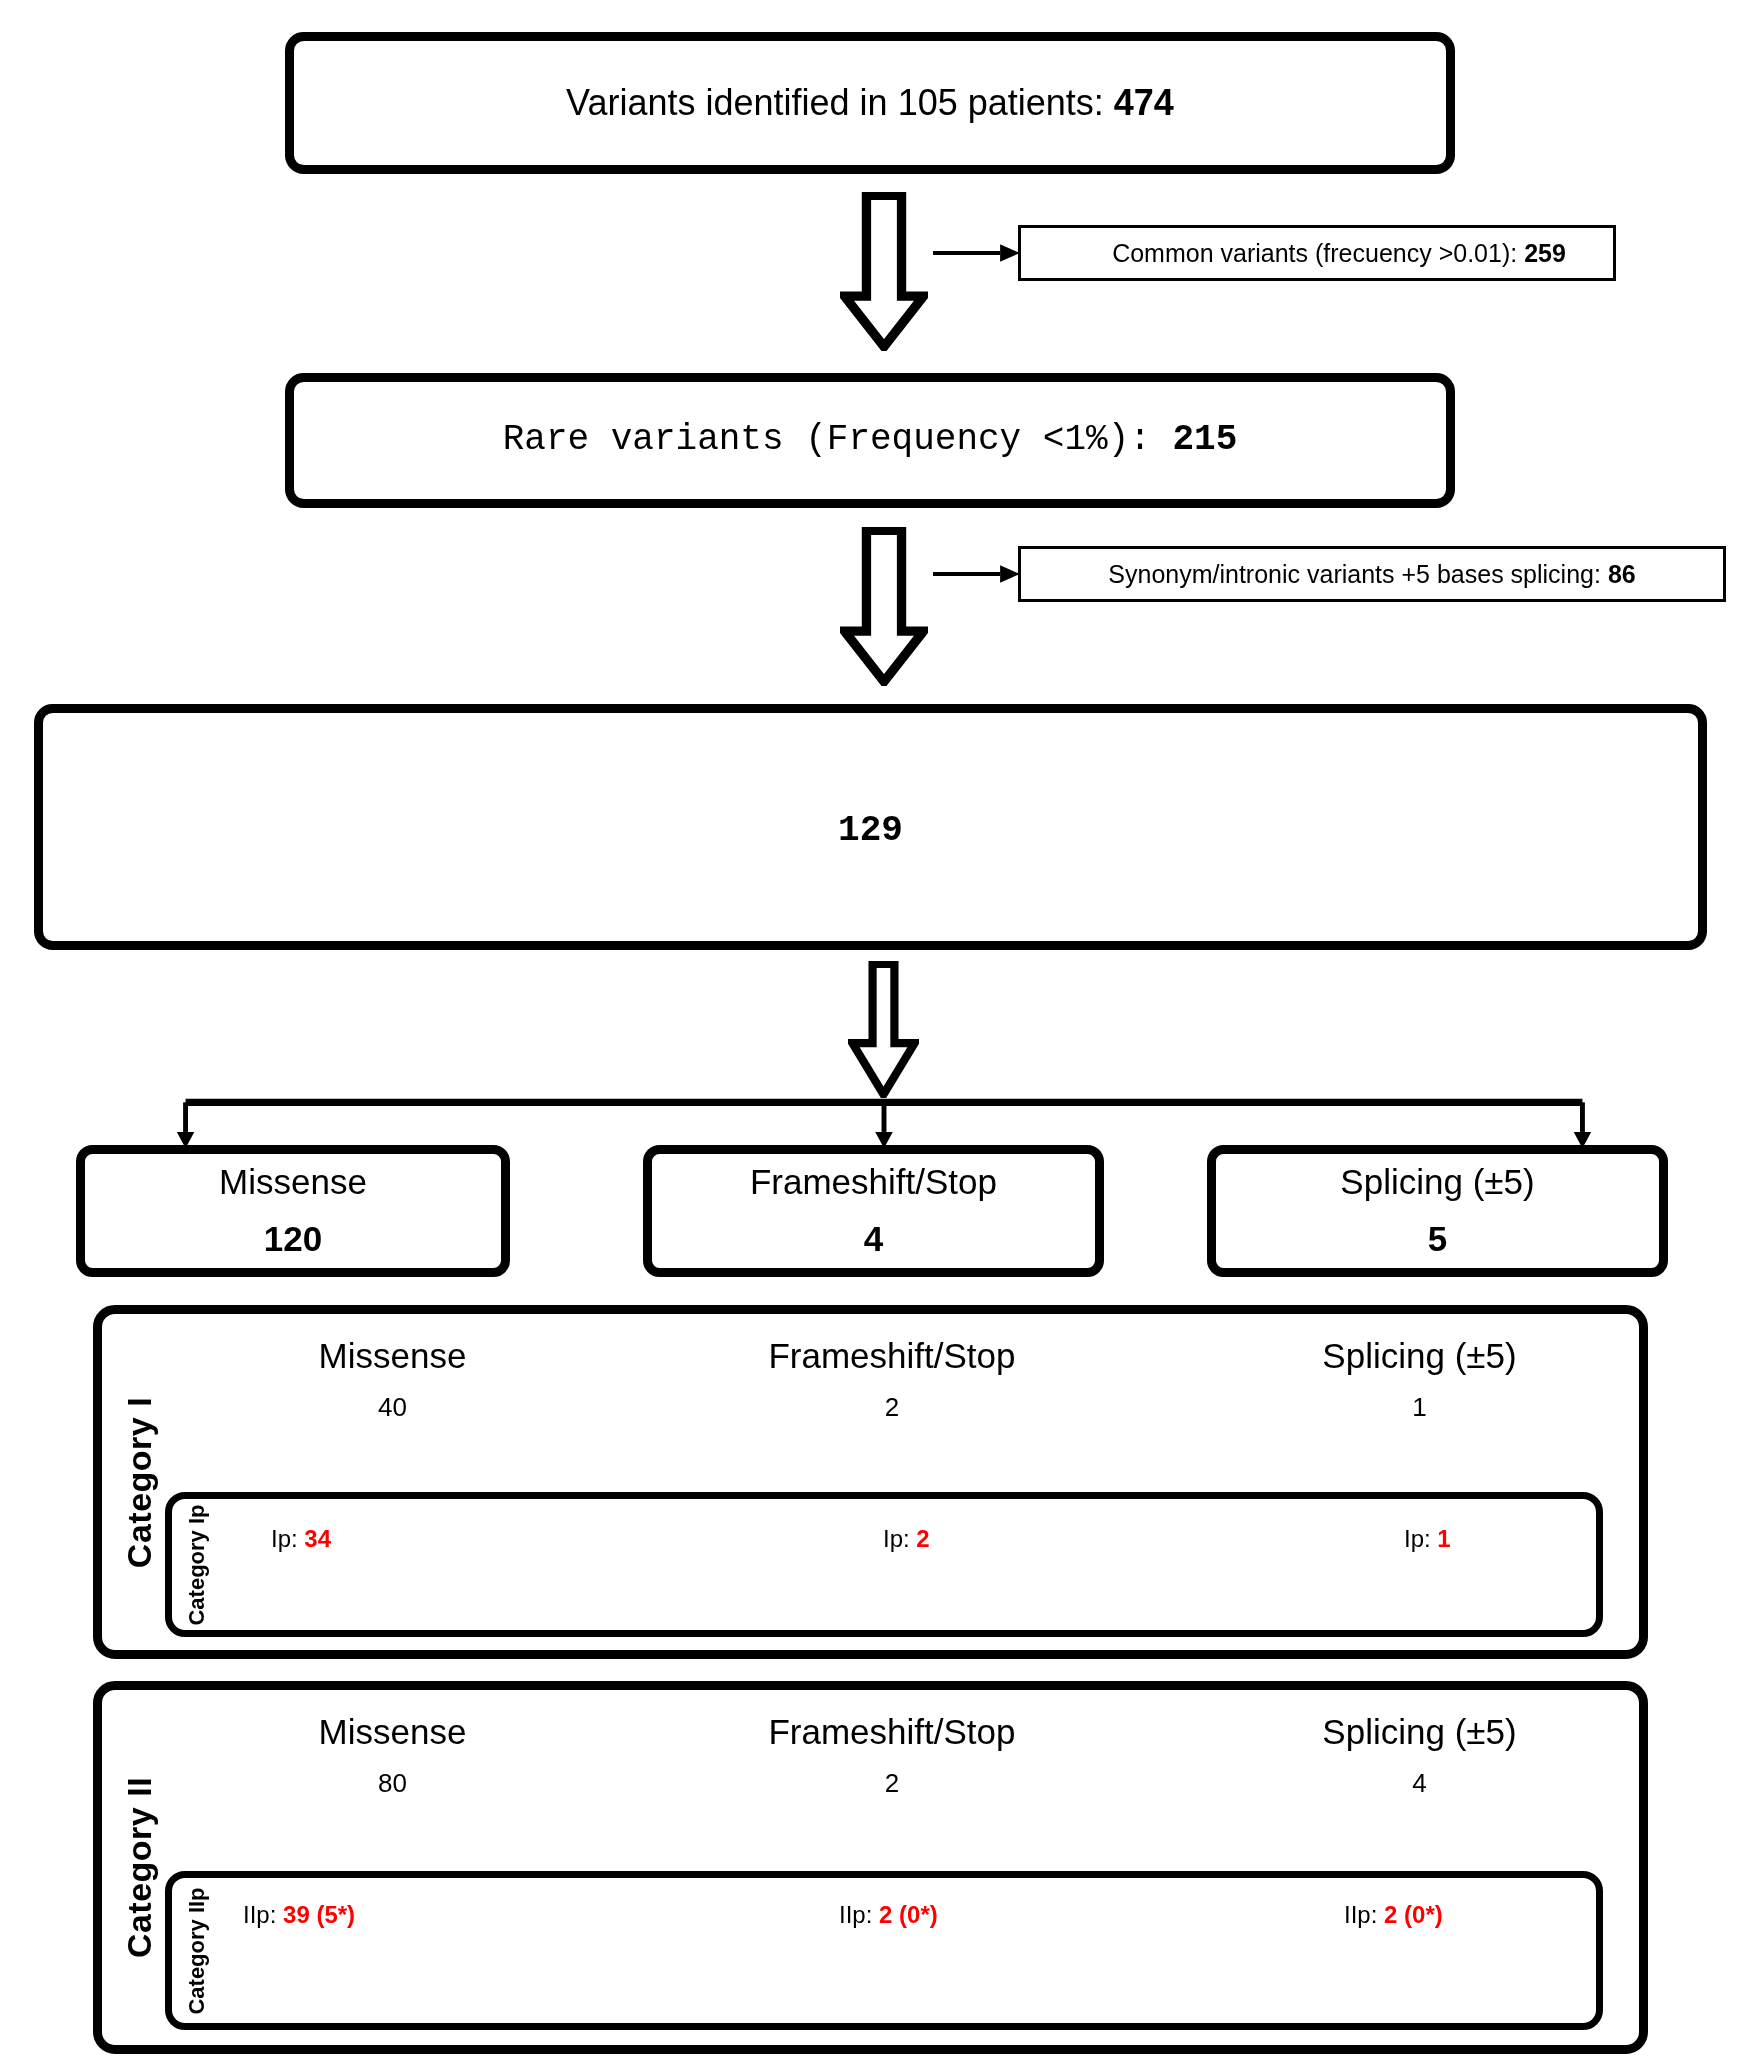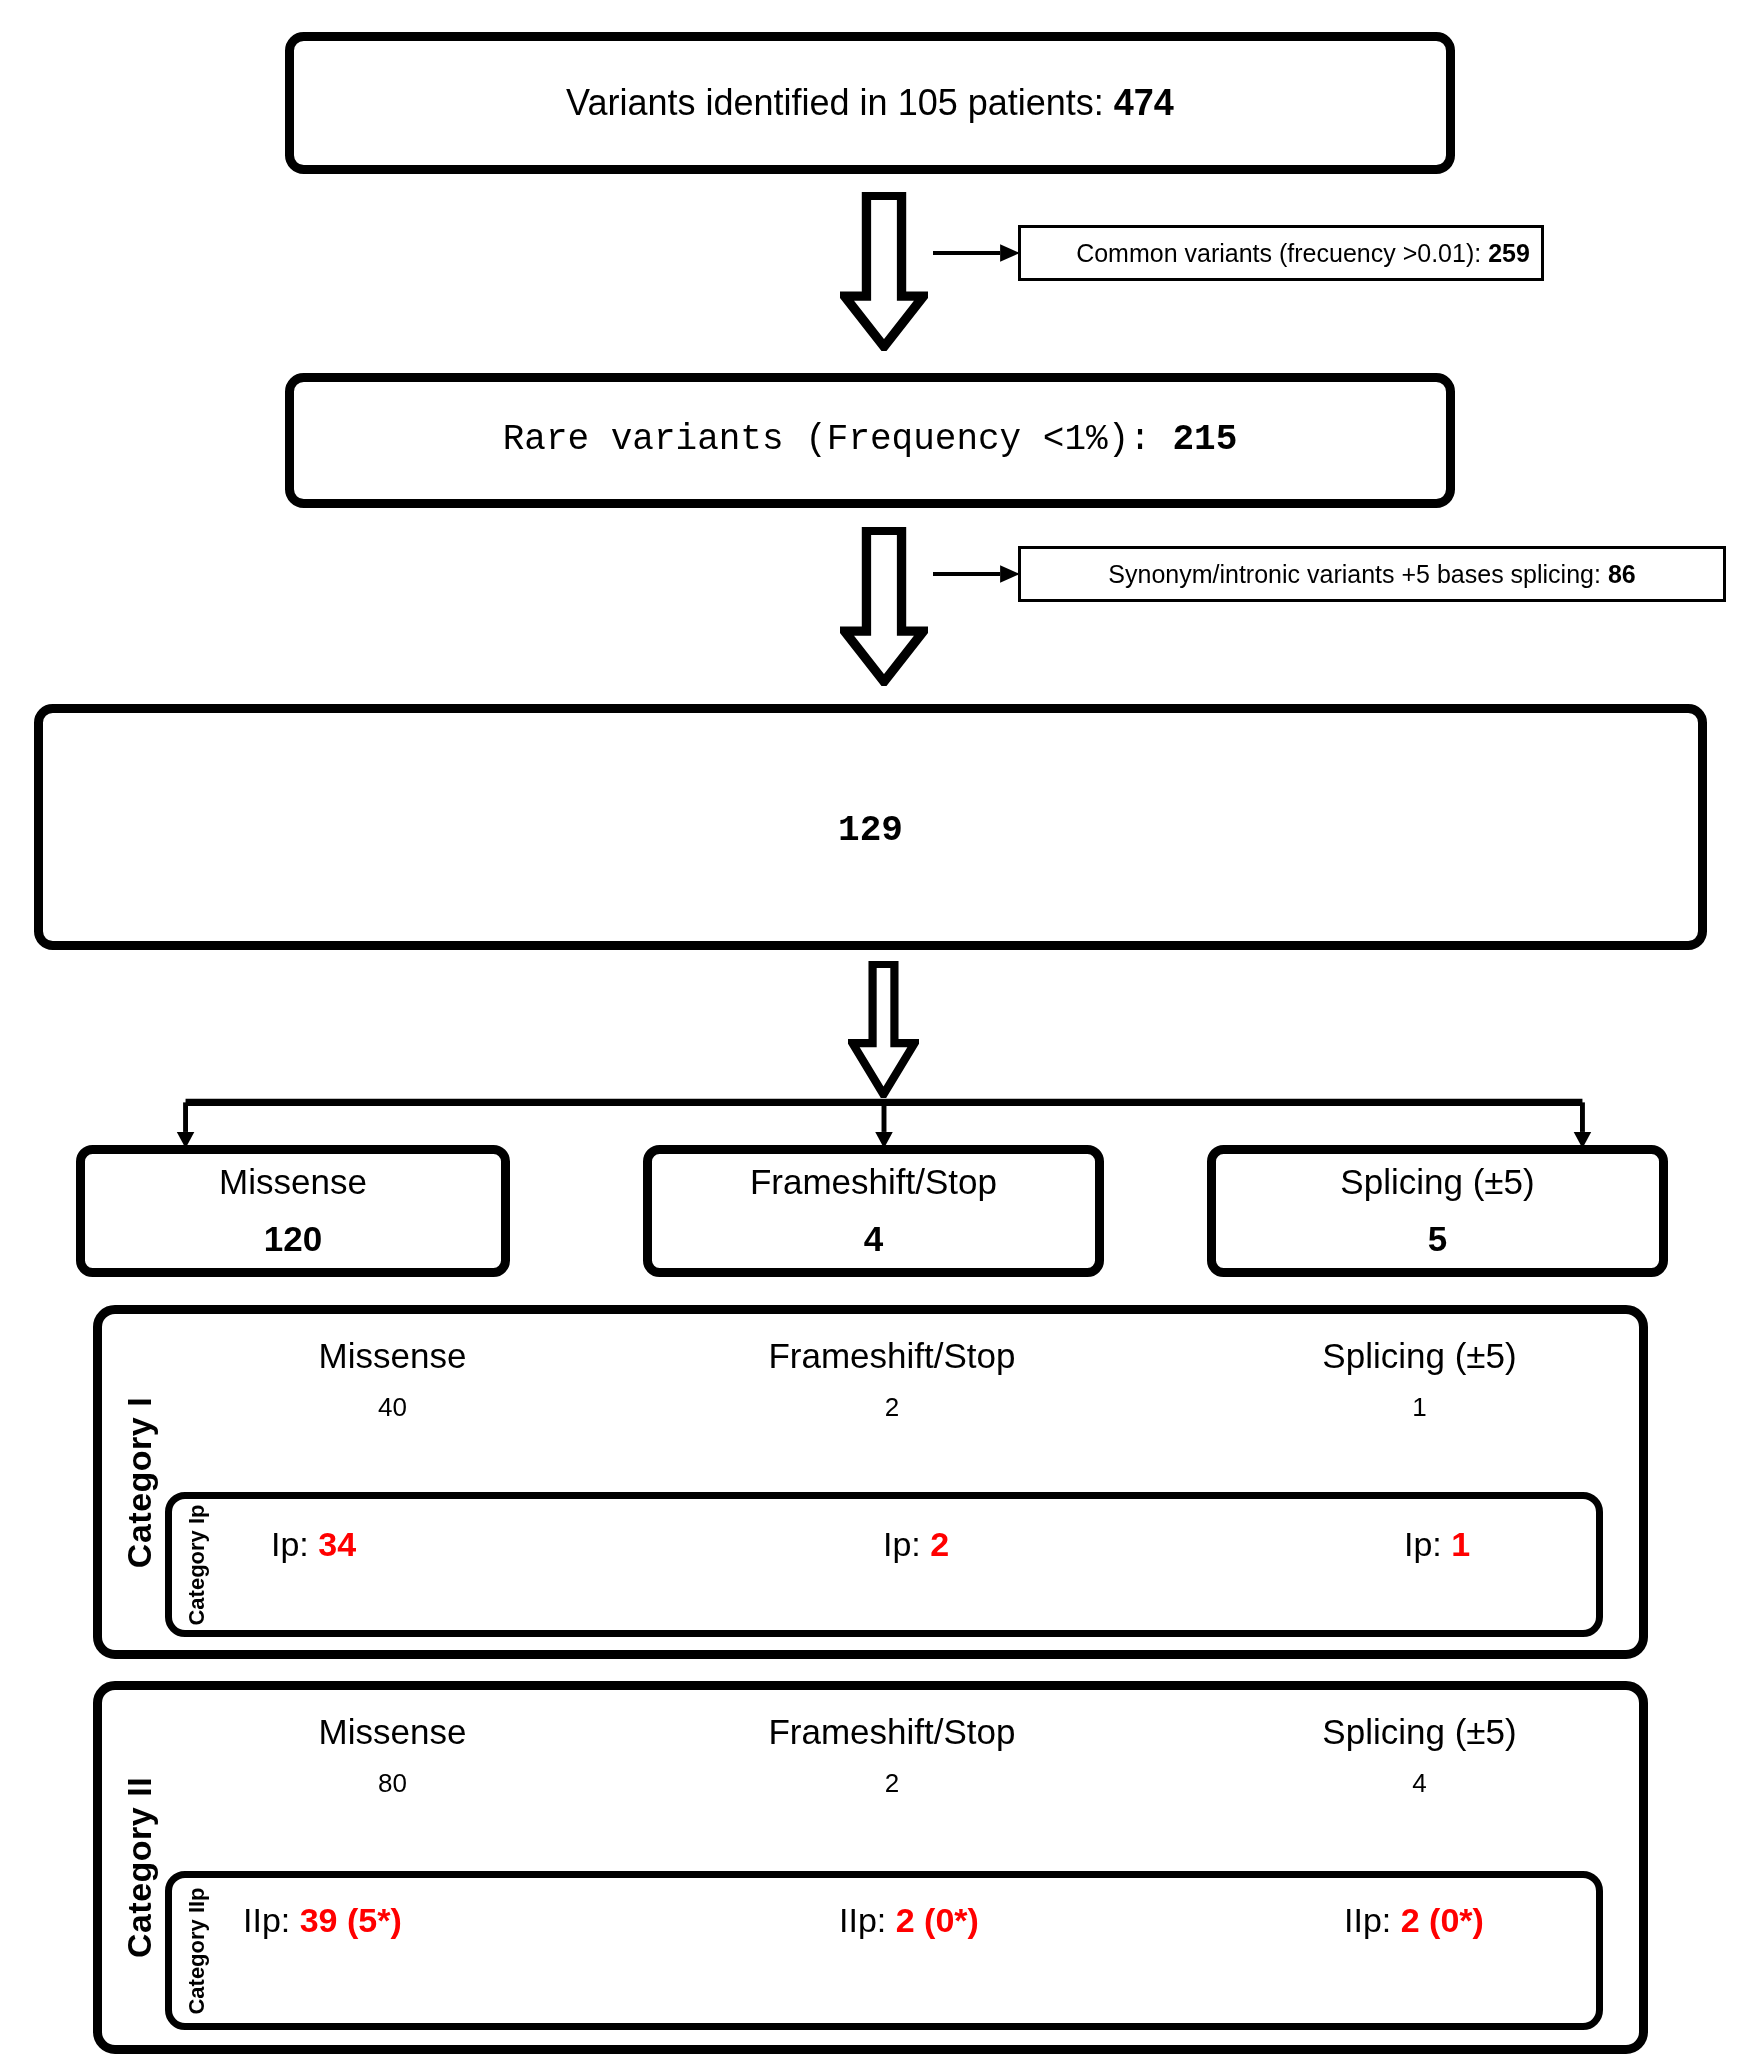--- a/index.html
+++ b/index.html
@@ -135,21 +135,21 @@
   
   .cat-pbox {
     position: absolute;
     box-sizing: border-box;
     background: #ffffff;
     border: 7.7px solid #000000;
     border-radius: 20px;
   }
   .pcell {
     position: absolute;
-    font-size: 34px;
+    font-size: 24px;
     white-space: nowrap;
   }
   .pcell .lab { font-weight: 400; color: #000000; }
   .pcell .val { font-weight: 700; }
 </style>
 </head>
 <body>
 
 <div class="fbox" style="left:285px; top:32px; width:1170px; height:142px;">
   <div class="fbox-text">
@@ -162,21 +162,21 @@
     <polygon points="48,6 112,6 112,190 152,190 80,282 8,190 48,190" fill="#ffffff" stroke="#000000" stroke-width="17" stroke-linejoin="miter"></polygon>
   </svg>
 </div>
 
 <div class="thin-connector" style="left:933px; top:242px; width:88px; height:22px;">
   <svg width="88" height="22" viewBox="0 0 160 40">
     <line x1="0" y1="20" x2="122" y2="20" stroke="#000000" stroke-width="7"></line>
     <polygon points="122,4 158,20 122,36" fill="#000000"></polygon>
   </svg>
 </div>
-<div class="sidebox" style="left:1018px; top:225px; width:526px; height:56px;padding-left:44px;">
+<div class="sidebox" style="left:1018px; top:225px; width:598px; height:56px;padding-left:44px;">
   <div>
     <span>Common variants (frecuency &gt;0.01): </span><b>259</b>
   </div>
 </div>
 
 <div class="fbox" style="left:285px; top:373px; width:1170px; height:135px;font-family:Liberation Mono, monospace;">
   <div class="fbox-text">
     <span>Rare variants (Frequency &lt;1%): </span><b>215</b>
   </div>
 </div>

